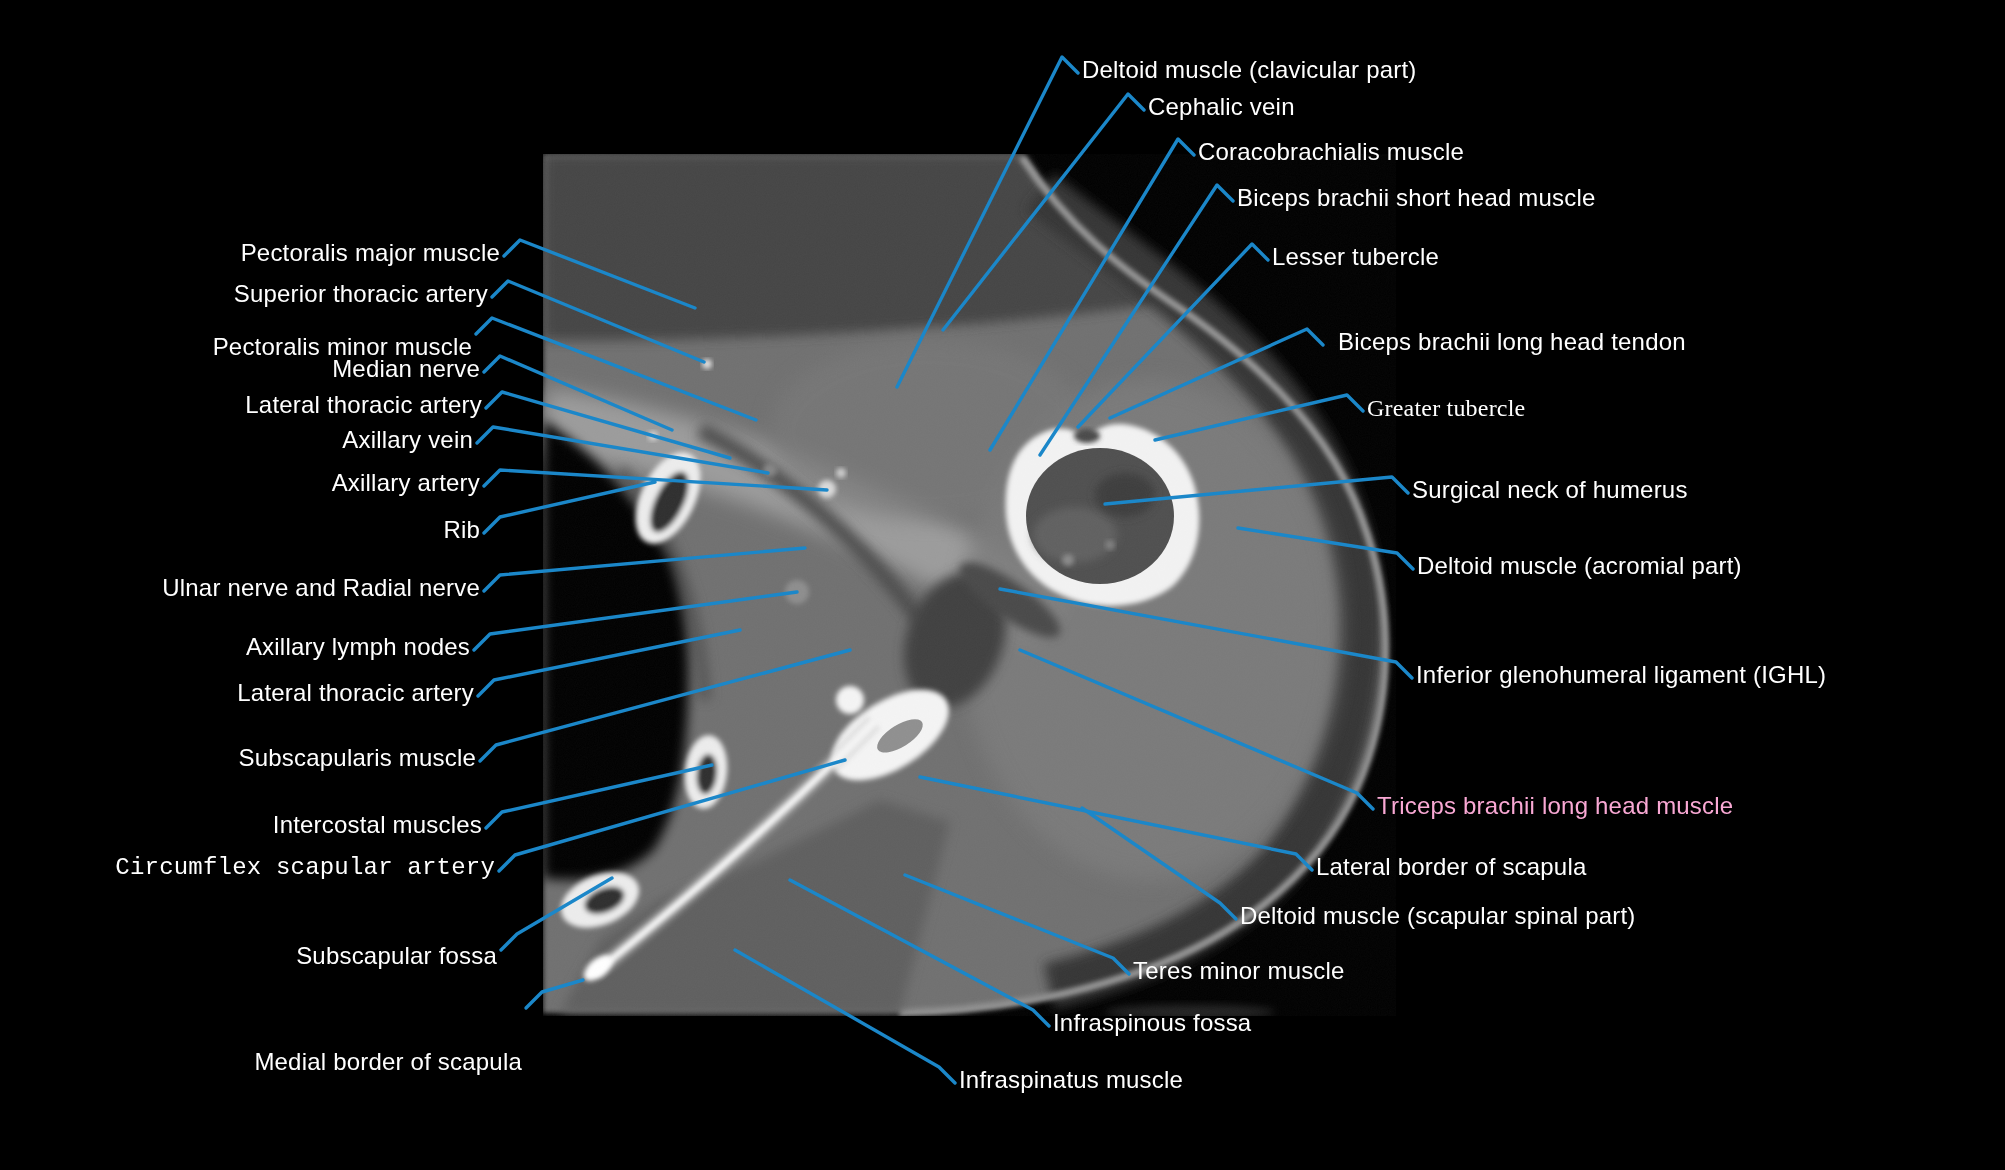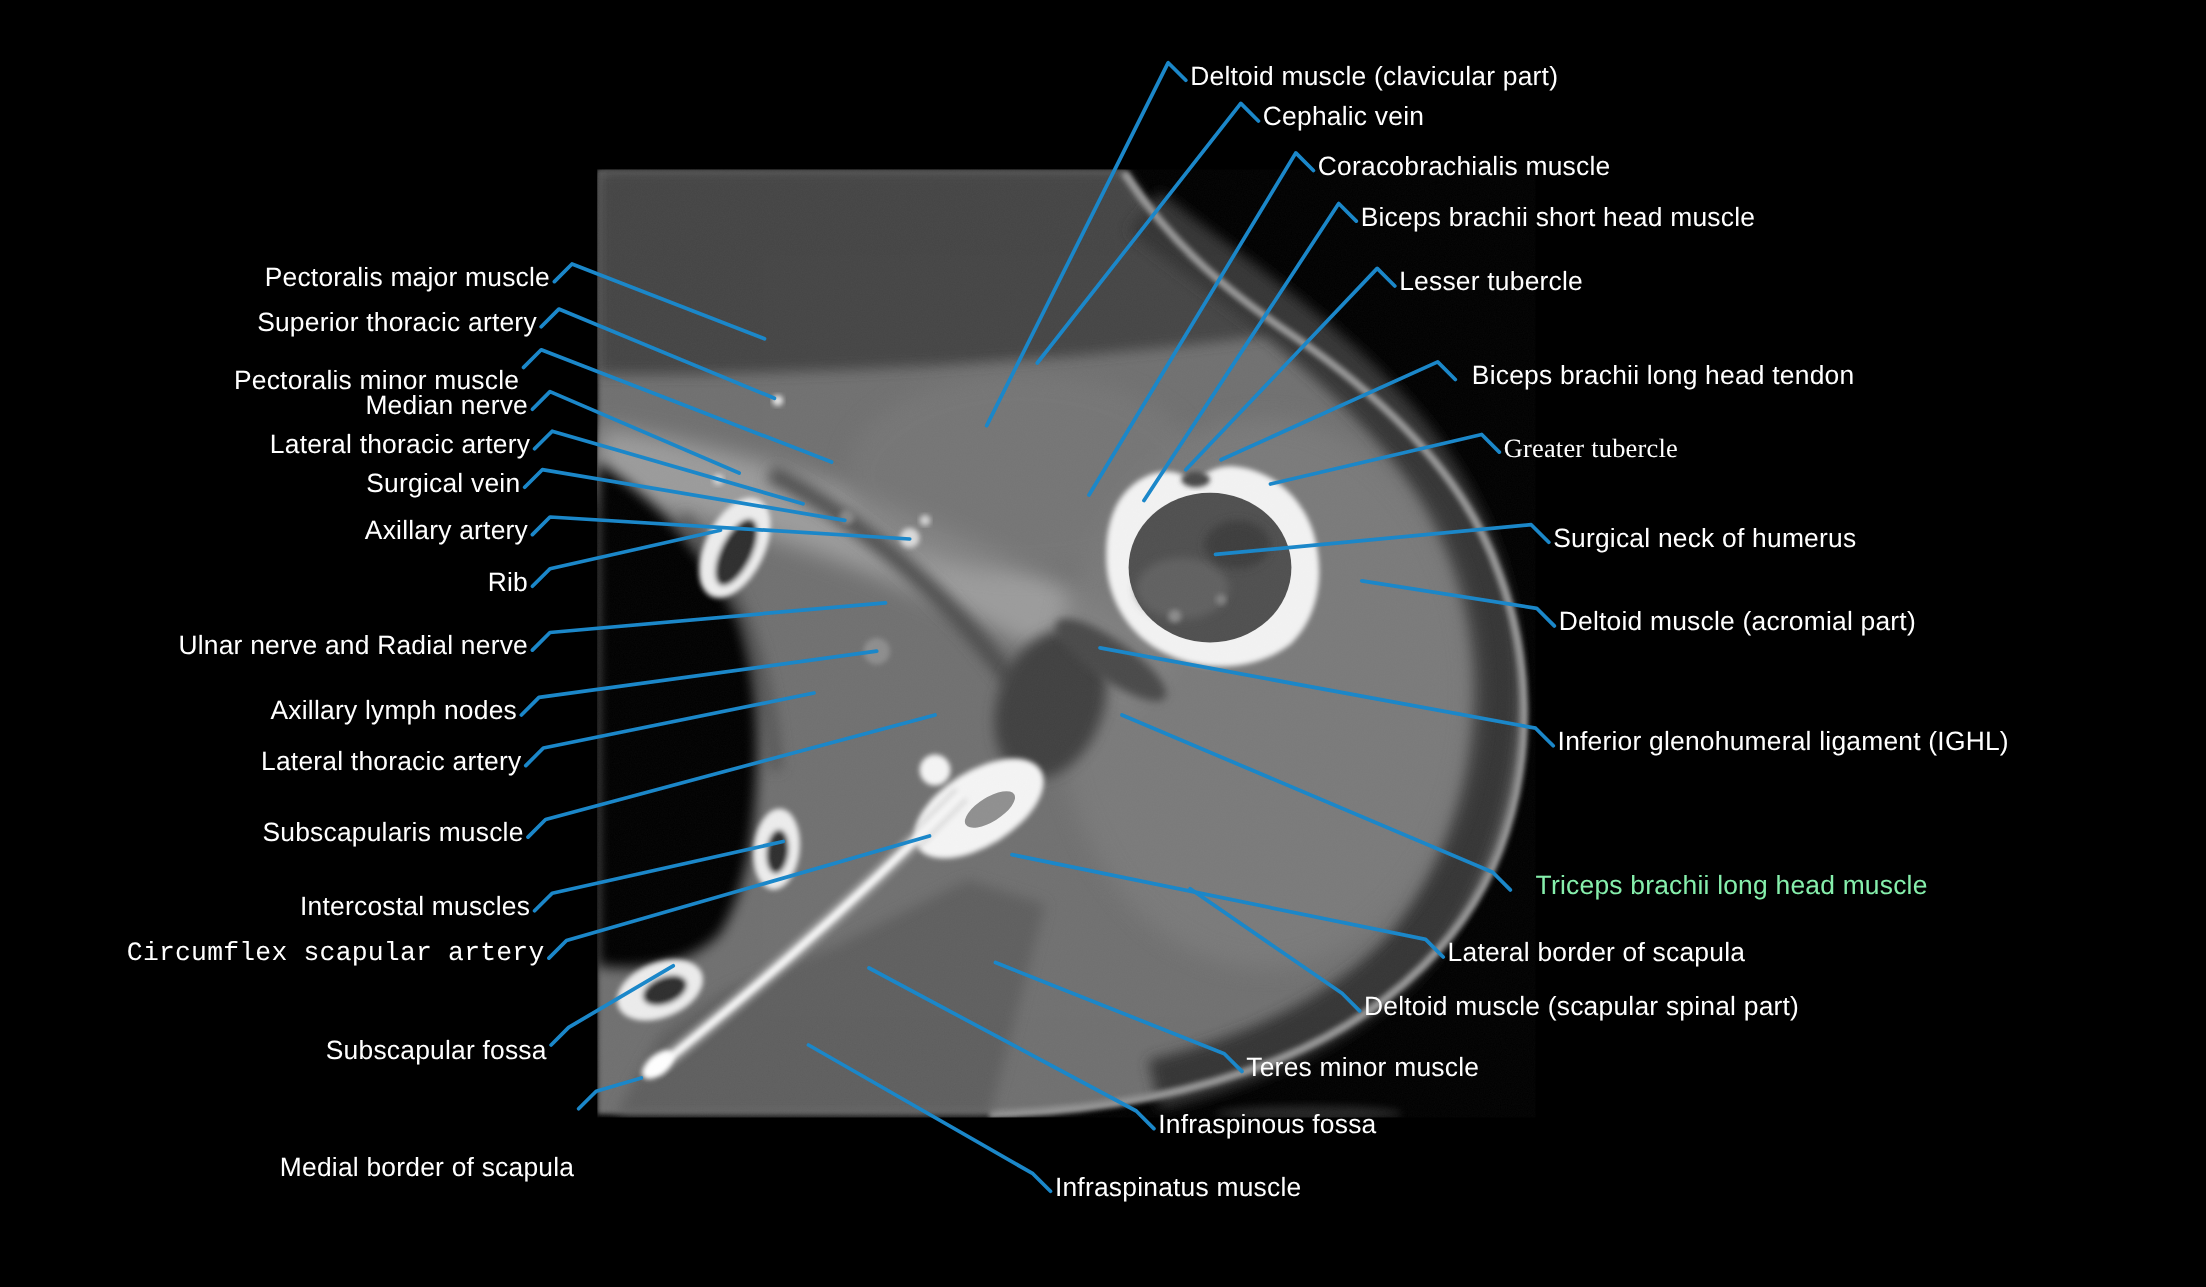--- a/index.html
+++ b/index.html
@@ -173,32 +173,32 @@
       <div class="anat-label right" style="top: 70px; left: 1082px; color: rgb(255, 255, 255);">Deltoid muscle (clavicular part)</div>
       <div class="anat-label right" style="top: 107px; left: 1148px; color: rgb(255, 255, 255);">Cephalic vein</div>
       <div class="anat-label right" style="top: 152px; left: 1198px; color: rgb(255, 255, 255);">Coracobrachialis muscle</div>
       <div class="anat-label right" style="top: 198px; left: 1237px; color: rgb(255, 255, 255);">Biceps brachii short head muscle</div>
       <div class="anat-label right" style="top: 257px; left: 1272px; color: rgb(255, 255, 255);">Lesser tubercle</div>
       <div class="anat-label right" style="top: 342px; left: 1327px; color: rgb(255, 255, 255); margin-left: 11px;">Biceps brachii long head tendon</div>
       <div class="anat-label right" style="top: 408px; left: 1367px; color: rgb(255, 255, 255); font-family: Liberation Serif, serif;">Greater tubercle</div>
       <div class="anat-label right" style="top: 490px; left: 1412px; color: rgb(255, 255, 255);">Surgical neck of humerus</div>
       <div class="anat-label right" style="top: 566px; left: 1417px; color: rgb(255, 255, 255);">Deltoid muscle (acromial part)</div>
       <div class="anat-label right" style="top: 675px; left: 1416px; color: rgb(255, 255, 255);">Inferior glenohumeral ligament (IGHL)</div>
-      <div class="anat-label right" style="top: 806px; left: 1377px; color: #86efac; margin-left: 19px;">Triceps brachii long head muscle</div>
+      <div class="anat-label right" style="top: 806px; left: 1377px; color: #f9a8d4;">Triceps brachii long head muscle</div>
       <div class="anat-label right" style="top: 867px; left: 1316px; color: rgb(255, 255, 255);">Lateral border of scapula</div>
       <div class="anat-label right" style="top: 916px; left: 1240px; color: rgb(255, 255, 255);">Deltoid muscle (scapular spinal part)</div>
       <div class="anat-label right" style="top: 971px; left: 1133px; color: rgb(255, 255, 255);">Teres minor muscle</div>
       <div class="anat-label right" style="top: 1023px; left: 1053px; color: rgb(255, 255, 255);">Infraspinous fossa</div>
       <div class="anat-label right" style="top: 1080px; left: 959px; color: rgb(255, 255, 255);">Infraspinatus muscle</div>
       <div class="anat-label left" style="top: 253px; right: 1505px; color: rgb(255, 255, 255);">Pectoralis major muscle</div>
       <div class="anat-label left" style="top: 294px; right: 1517px; color: rgb(255, 255, 255);">Superior thoracic artery</div>
       <div class="anat-label left" style="top: 331px; right: 1533px; color: rgb(255, 255, 255); margin-top: 16px;">Pectoralis minor muscle</div>
       <div class="anat-label left" style="top: 369px; right: 1525px; color: rgb(255, 255, 255);">Median nerve</div>
       <div class="anat-label left" style="top: 405px; right: 1523px; color: rgb(255, 255, 255);">Lateral thoracic artery</div>
-      <div class="anat-label left" style="top: 440px; right: 1532px; color: rgb(255, 255, 255);">Surgical vein</div>
+      <div class="anat-label left" style="top: 440px; right: 1532px; color: rgb(255, 255, 255);">Axillary vein</div>
       <div class="anat-label left" style="top: 483px; right: 1525px; color: rgb(255, 255, 255);">Axillary artery</div>
       <div class="anat-label left" style="top: 530px; right: 1525px; color: rgb(255, 255, 255);">Rib</div>
       <div class="anat-label left" style="top: 588px; right: 1525px; color: rgb(255, 255, 255);">Ulnar nerve and Radial nerve</div>
       <div class="anat-label left" style="top: 647px; right: 1535px; color: rgb(255, 255, 255);">Axillary lymph nodes</div>
       <div class="anat-label left" style="top: 693px; right: 1531px; color: rgb(255, 255, 255);">Lateral thoracic artery</div>
       <div class="anat-label left" style="top: 758px; right: 1529px; color: rgb(255, 255, 255);">Subscapularis muscle</div>
       <div class="anat-label left" style="top: 825px; right: 1523px; color: rgb(255, 255, 255);">Intercostal muscles</div>
       <div class="anat-label left" style="top: 868px; right: 1510px; color: rgb(255, 255, 255); font-family: Liberation Mono, monospace;">Circumflex scapular artery</div>
       <div class="anat-label left" style="top: 956px; right: 1508px; color: rgb(255, 255, 255);">Subscapular fossa</div>
       <div class="anat-label left" style="top: 1062px; right: 1483px; color: rgb(255, 255, 255);">Medial border of scapula</div>

